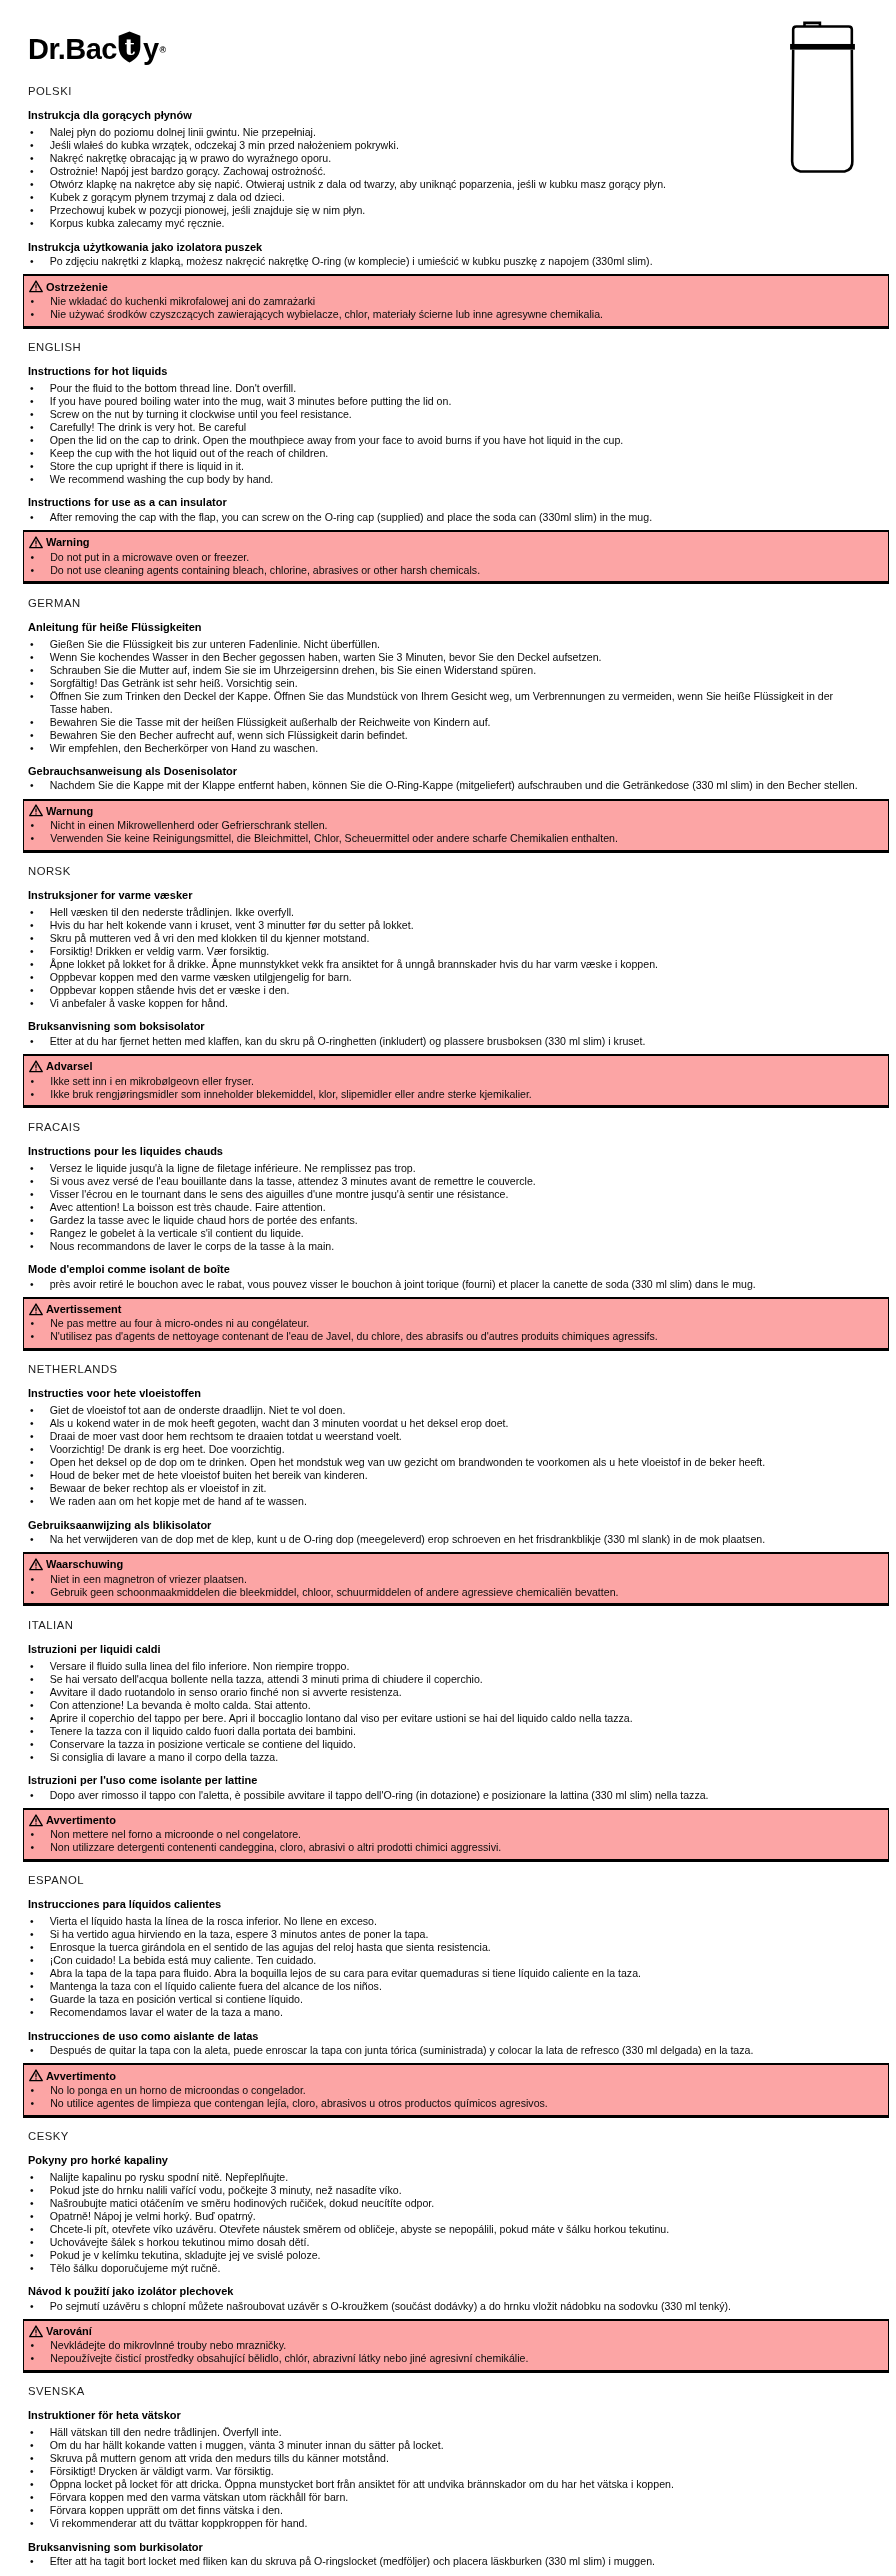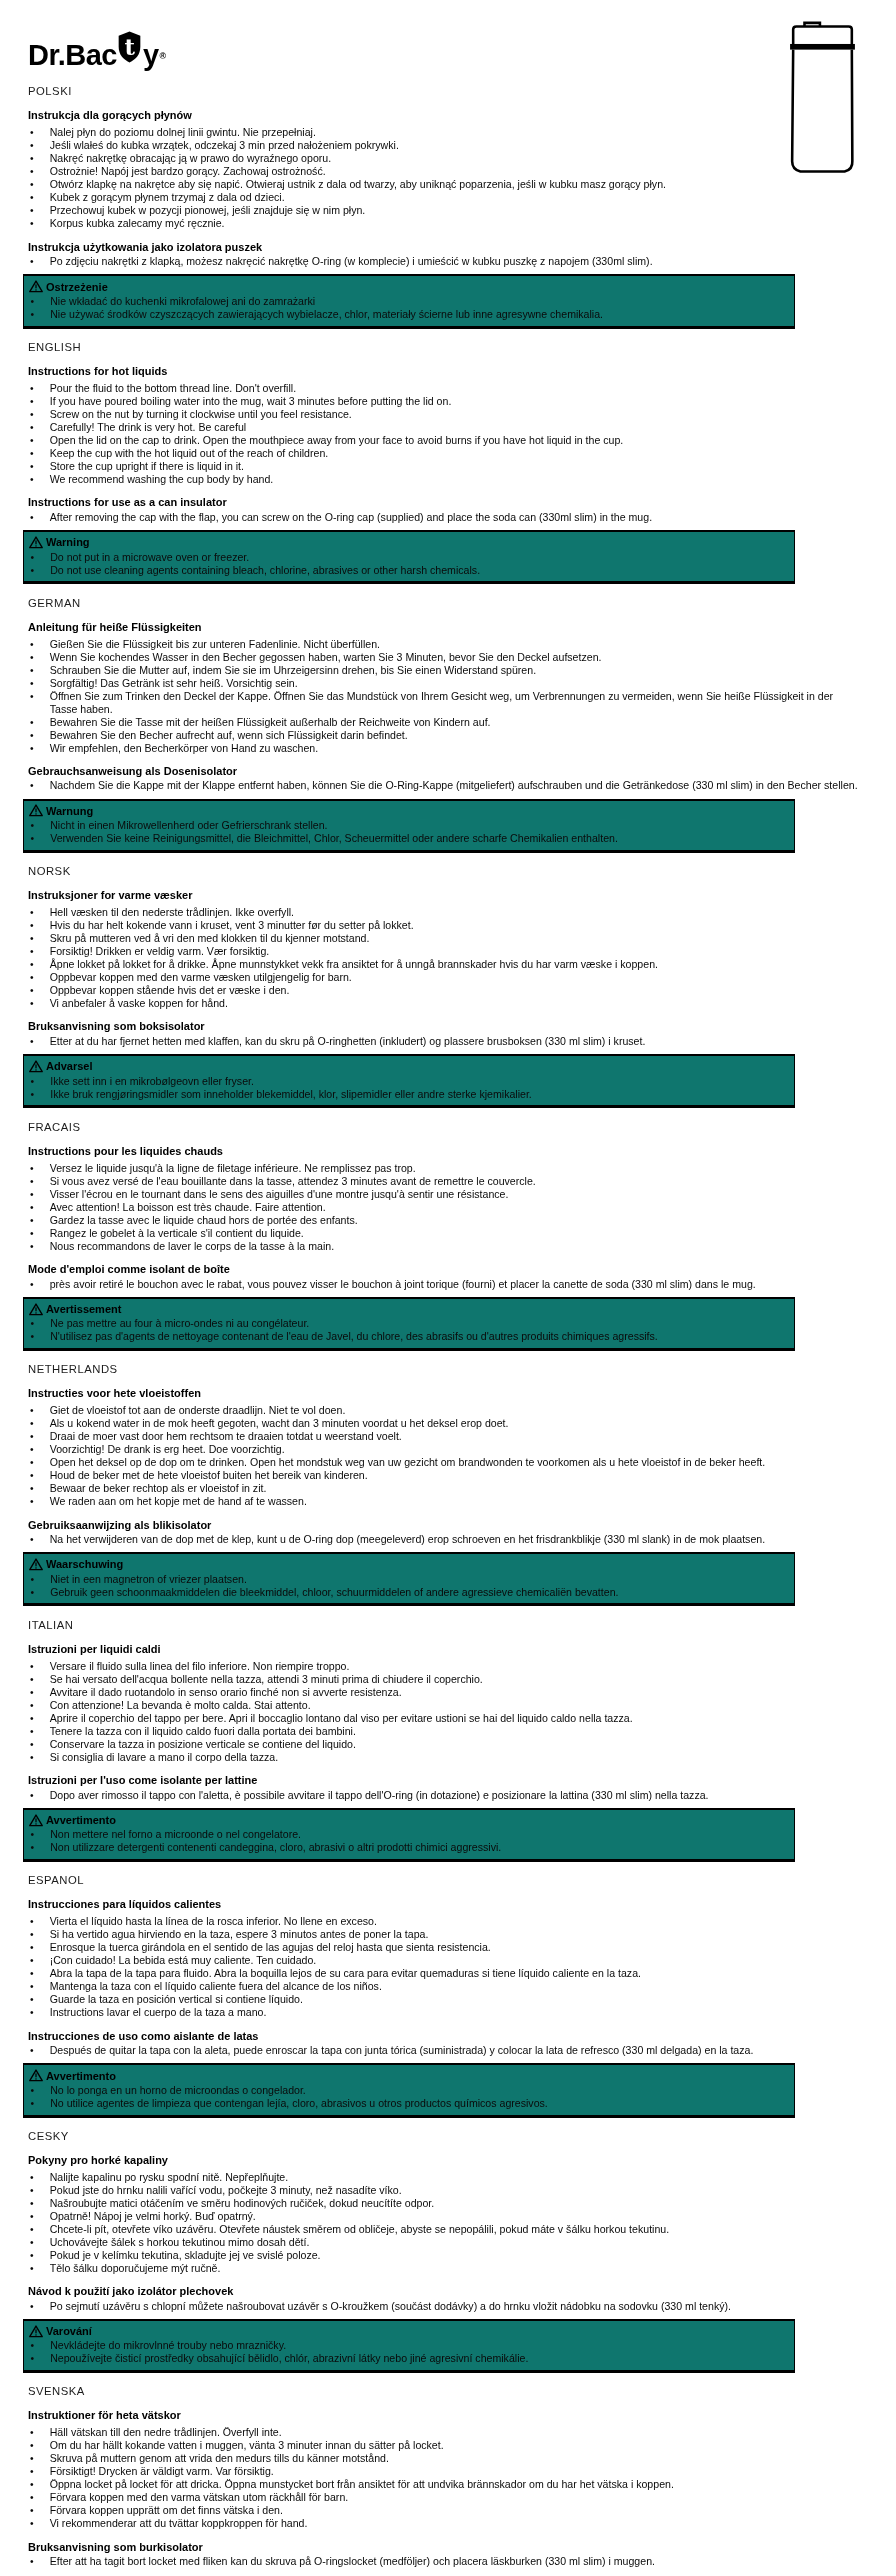--- a/index.html
+++ b/index.html
@@ -4,42 +4,42 @@
 <style>
   html,body{margin:0;padding:0;}
   body{
     width:896px;height:2576px;background:#ffffff;color:#0a0a0a;
     font-family:"Liberation Sans","DejaVu Sans",sans-serif;
     overflow:hidden;position:relative;
   }
   .page{padding:33px 30px 0 28px;position:relative;}
   
   .header{position:relative;height:40px;}
-  .logo{position:absolute;left:0;top:0;display:flex;align-items:flex-end;
+  .logo{position:absolute;left:0;top:0;display:flex;align-items:flex-start;
         font-weight:800;font-size:29px;letter-spacing:-0.5px;line-height:32px;color:#000;}
   .logo .shield{display:inline-block;margin:0 0.5px;position:relative;top:-2.1px;}
   .logo .reg{font-size:8.8px;font-weight:700;position:relative;top:1px;left:1px;}
   .product{position:absolute;left:242px;top:5.2px;white-space:nowrap;}
   .notus{font-weight:700;font-size:23px;letter-spacing:15.5px;color:#000;}
   .subtitle{font-weight:400;font-size:17.5px;letter-spacing:3.6px;color:#000;margin-left:13.4px;}
   
   .mug{position:absolute;left:787px;top:20.6px;}
   
   .lang-label{margin-top:12.4px;font-size:11.3px;font-weight:400;letter-spacing:0.5px;color:#1c1c1c;}
   .sec-title{margin-top:12px;font-size:11px;font-weight:700;color:#000;}
   .list{margin-top:5px;}
   .bullet{display:flex;font-size:10.6px;line-height:13px;color:#0a0a0a;}
   .bullet::before{content:"\2022";flex:0 0 19.6px;padding-left:2.1px;font-size:10.3px;}
   .btxt{flex:1 1 auto;padding-right:5.2px;}
   .can-title{margin-top:10.3px;}
   .can-list{margin-top:2.6px;}
   
-  .warnbox{margin-top:6.2px;margin-left:-4.6px;width:772px;box-sizing:border-box;
+  .warnbox{margin-top:6.2px;margin-left:-4.6px;width:866px;box-sizing:border-box;
            border:1px solid #000;border-top:2.6px solid #000;border-bottom:3.1px solid #000;
-           padding:3.1px 6.2px 4.6px 4.1px;background:#0f766e;}
+           padding:3.1px 6.2px 4.6px 4.1px;background:#fca5a5;}
   .warn-head{display:flex;align-items:center;font-size:11px;font-weight:700;line-height:14.4px;color:#000;}
   .warn-head .wicon{flex:0 0 17.5px;display:flex;align-items:center;}
   .warn-list{margin-top:1px;}
 </style>
 </head>
 <body>
 
 <div class="page">
 
   <div class="header">
@@ -479,21 +479,21 @@
           <div class="bullet">
             <span class="btxt">Abra la tapa de la tapa para fluido. Abra la boquilla lejos de su cara para evitar quemaduras si tiene líquido caliente en la taza.</span>
           </div>
           <div class="bullet">
             <span class="btxt">Mantenga la taza con el líquido caliente fuera del alcance de los niños.</span>
           </div>
           <div class="bullet">
             <span class="btxt">Guarde la taza en posición vertical si contiene líquido.</span>
           </div>
           <div class="bullet">
-            <span class="btxt">Instructions lavar el cuerpo de la taza a mano.</span>
+            <span class="btxt">Recomendamos lavar el water de la taza a mano.</span>
           </div>
         </div>
     <div class="sec-title can-title">Instrucciones de uso como aislante de latas</div>
     <div class="list can-list">
           <div class="bullet">
             <span class="btxt">Después de quitar la tapa con la aleta, puede enroscar la tapa con junta tórica (suministrada) y colocar la lata de refresco (330 ml delgada) en la taza.</span>
           </div>
         </div>
     <div class="warnbox">
       <div class="warn-head">

